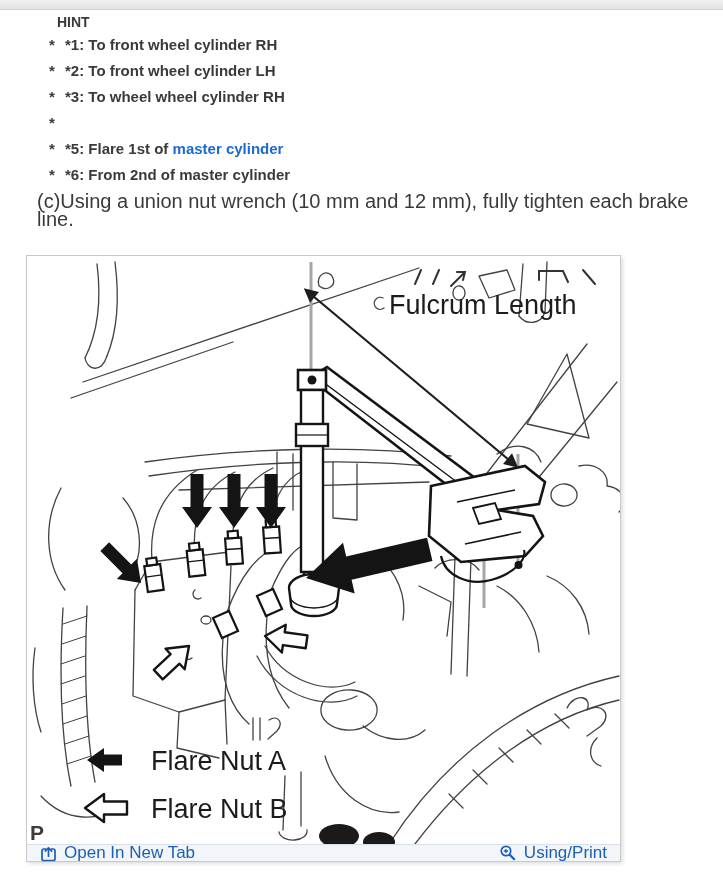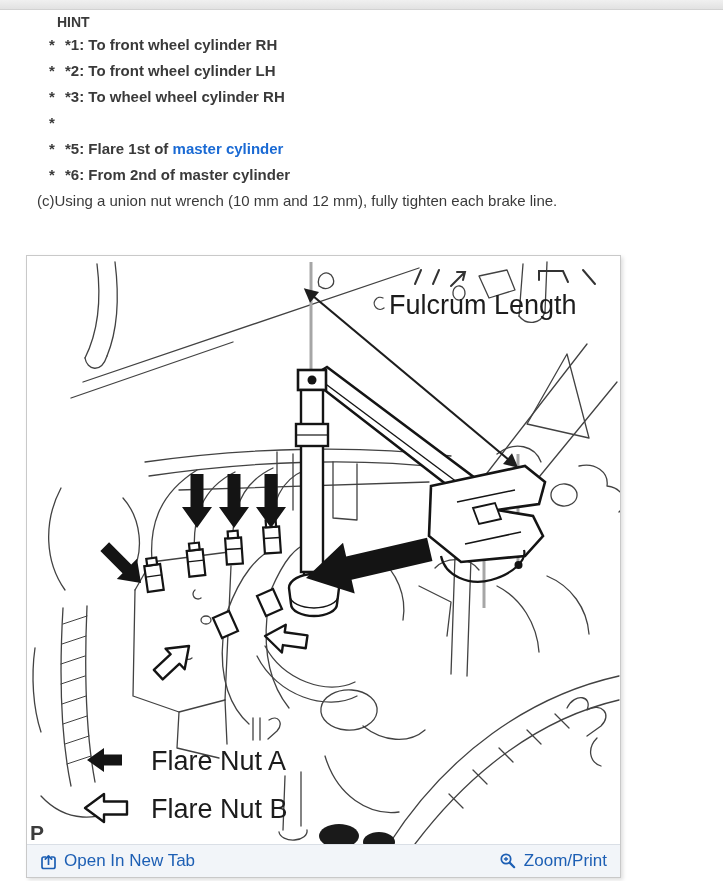--- a/index.html
+++ b/index.html
@@ -14,29 +14,29 @@
   }
   .hint-title{
     margin:3px 0 5px 57px;font-weight:bold;font-size:14px;line-height:18px;color:#3a3a3a;
   }
   .hint-list{list-style:none;margin:0;padding:0 0 0 49px;}
   .hint-list li{
     display:flex;font-weight:bold;font-size:15px;line-height:17px;margin-bottom:9px;color:#3a3a3a;
   }
   .bullet{flex:0 0 16px;width:16px;}
   .inline-link{color:var(--link-blue,#1a6ad4);text-decoration:none;font-weight:bold;cursor:pointer;}
-  .instruction{margin:7px 0 0 37px;font-size:15px;line-height:18px;color:#3a3a3a;}
+  .instruction{margin:7px 0 0 37px;font-size:20px;line-height:18px;color:#3a3a3a;}
   .figure-panel{
     position:absolute;left:26px;top:255px;width:595px;box-sizing:border-box;
     border:1px solid #c9c9c9;background:#fff;box-shadow:2px 2px 4px rgba(0,0,0,.13);
   }
   .figure-area{width:593px;height:588px;overflow:hidden;background:#fff;cursor:pointer;}
   .figure-footer{
     display:flex;justify-content:space-between;align-items:center;
-    height:33px;background:var(--footer-bg,#f2f5f9);
+    height:17px;background:var(--footer-bg,#f2f5f9);
     border-top:1px solid #dadfe6;padding:0 13px;box-sizing:border-box;
   }
   .footer-link{
     display:flex;align-items:center;gap:7px;
     color:var(--footer-blue,#1d5fb4);font-size:17px;text-decoration:none;cursor:pointer;
   }
   .icon{display:block;}
   svg text{font-family:"Liberation Sans",sans-serif;}
 </style>
 </head>
@@ -248,16 +248,16 @@
         <polyline points="5.3,6.2 8.5,2.8 11.7,6.2" fill="none" stroke="currentColor" stroke-width="1.7" stroke-linecap="round" stroke-linejoin="round"></polyline>
       </svg>
       <span>Open In New Tab</span>
     </a>
     <a class="footer-link">
       <svg class="icon" width="18" height="18" viewBox="0 0 18 18">
         <circle cx="7" cy="7" r="4.7" fill="none" stroke="currentColor" stroke-width="1.7"></circle>
         <path d="M7,4.9 v4.2 M4.9,7 h4.2" stroke="currentColor" stroke-width="1.3"></path>
         <line x1="10.6" y1="10.6" x2="15.2" y2="15.2" stroke="currentColor" stroke-width="2.2" stroke-linecap="round"></line>
       </svg>
-      <span>Zoom/Print</span>
+      <span>Using/Print</span>
     </a>
   </div>
 </div>
 
 </body></html>

